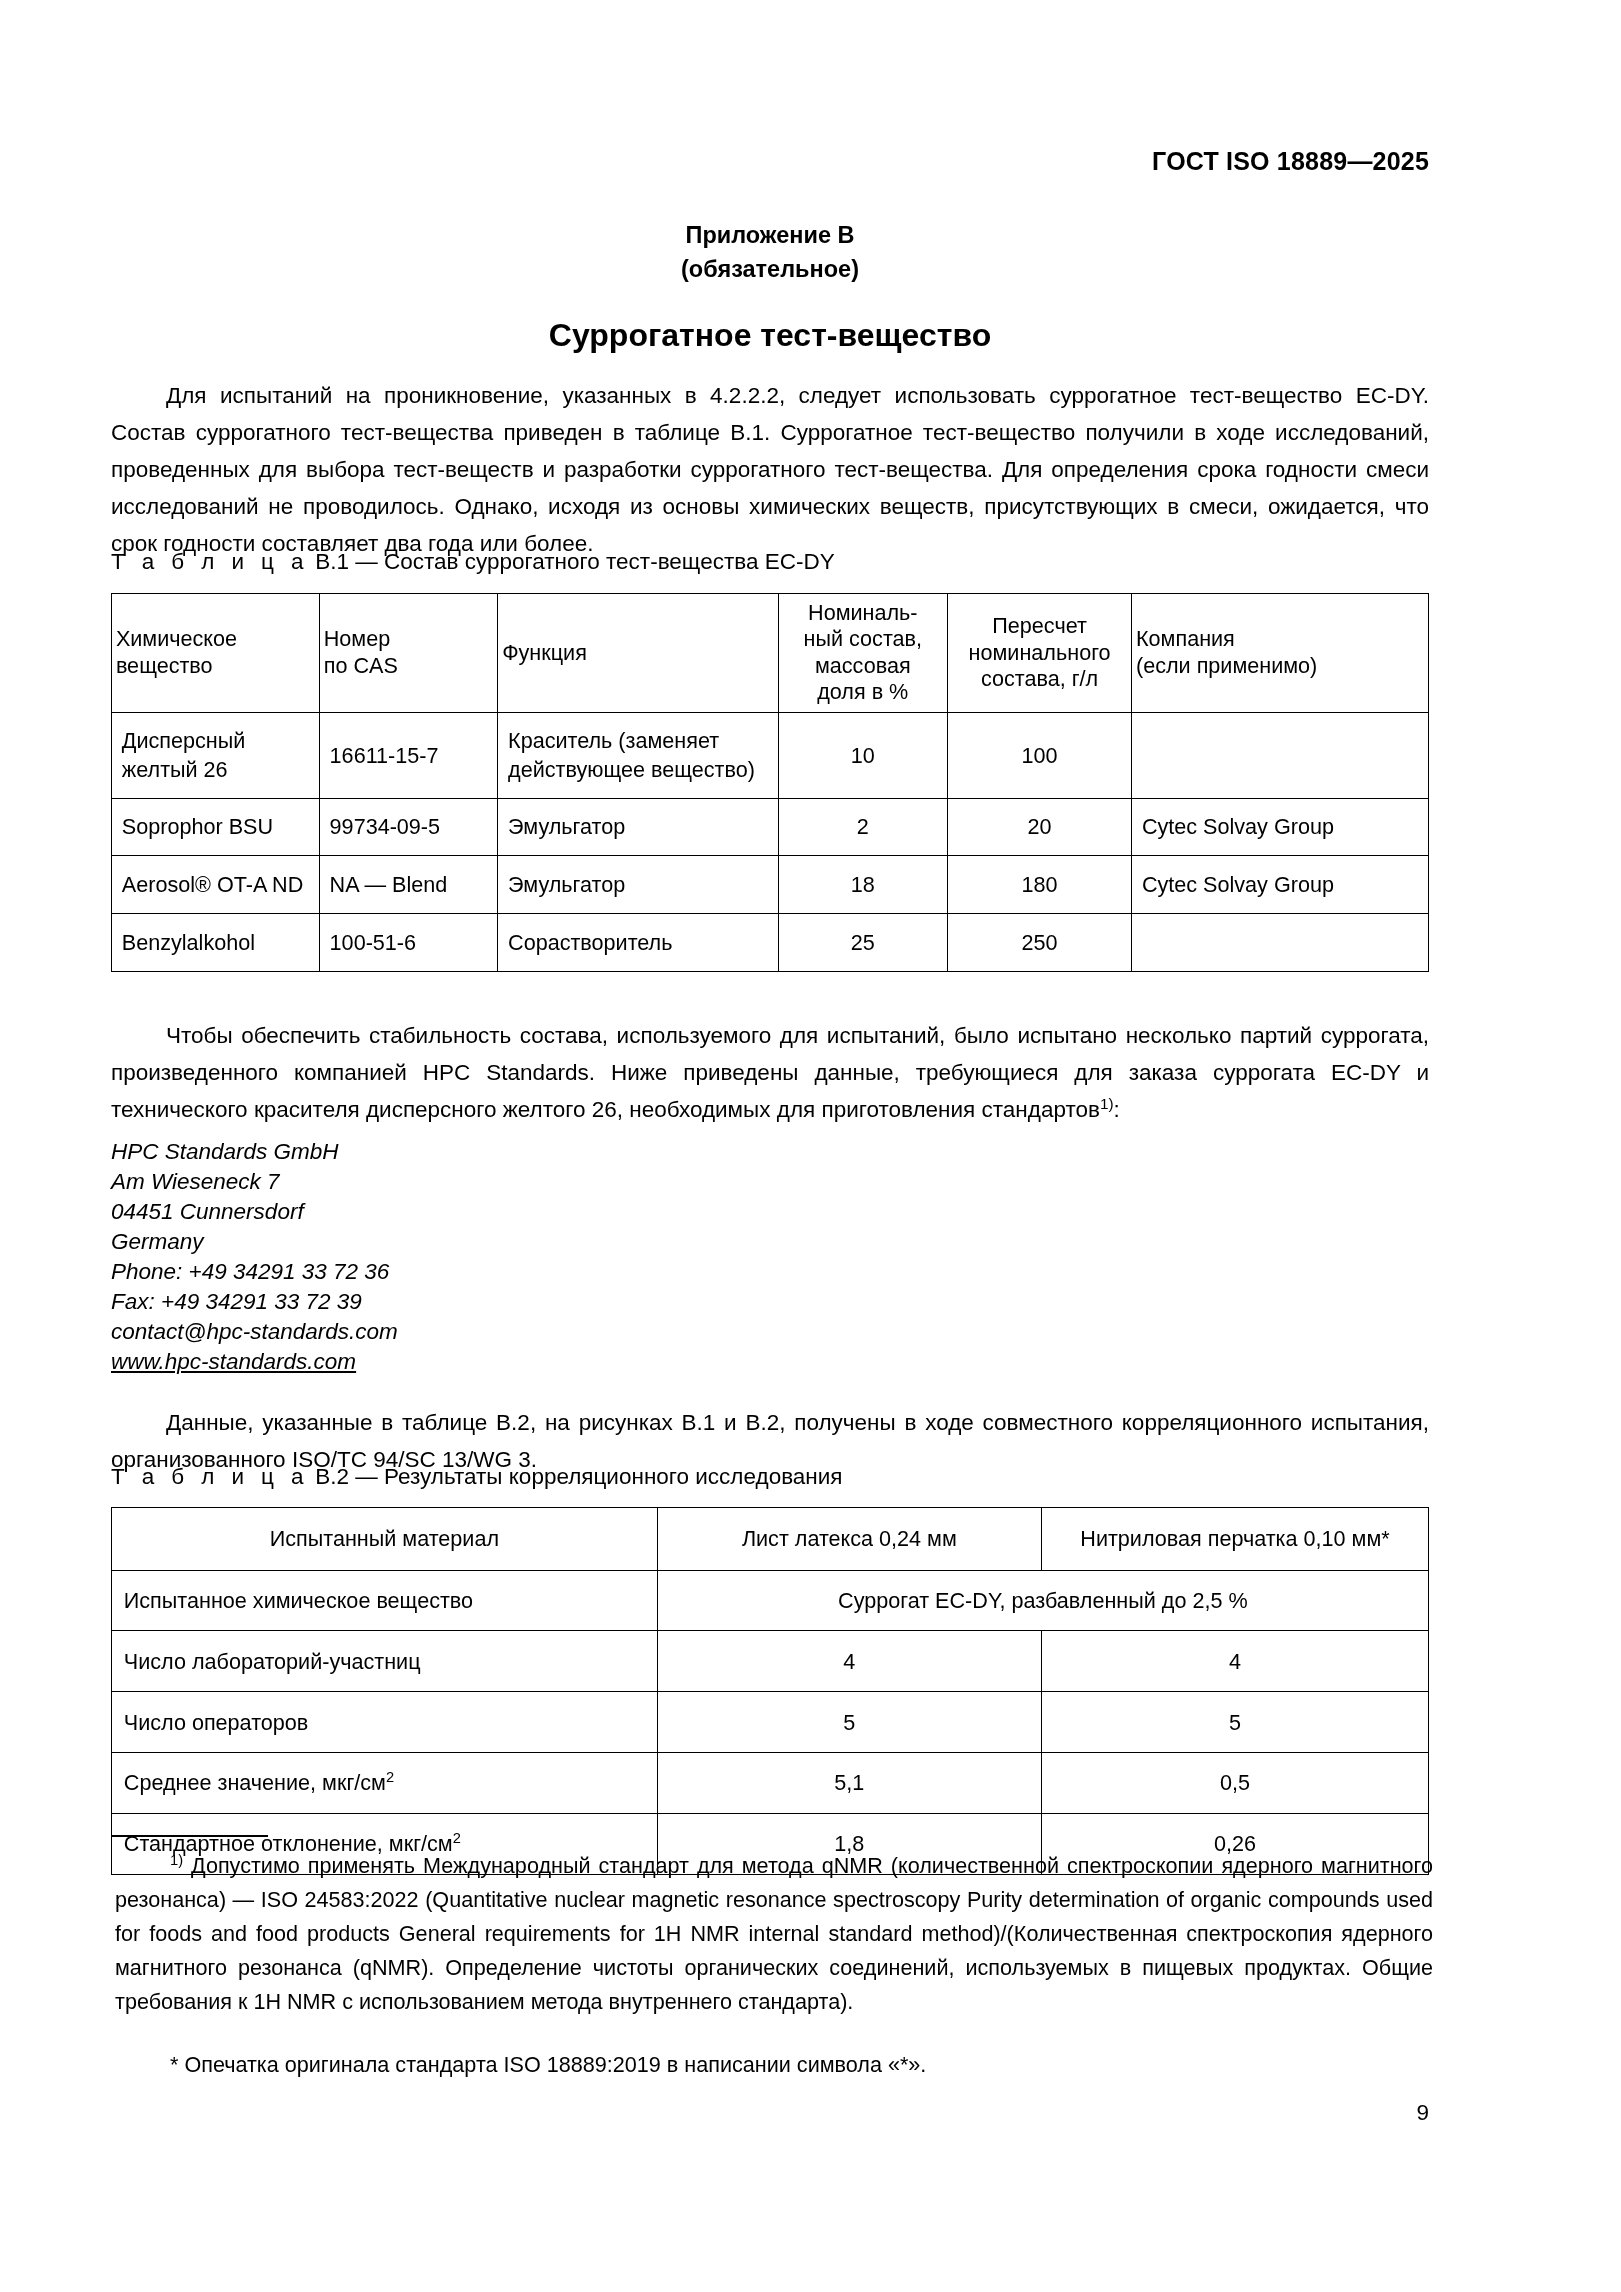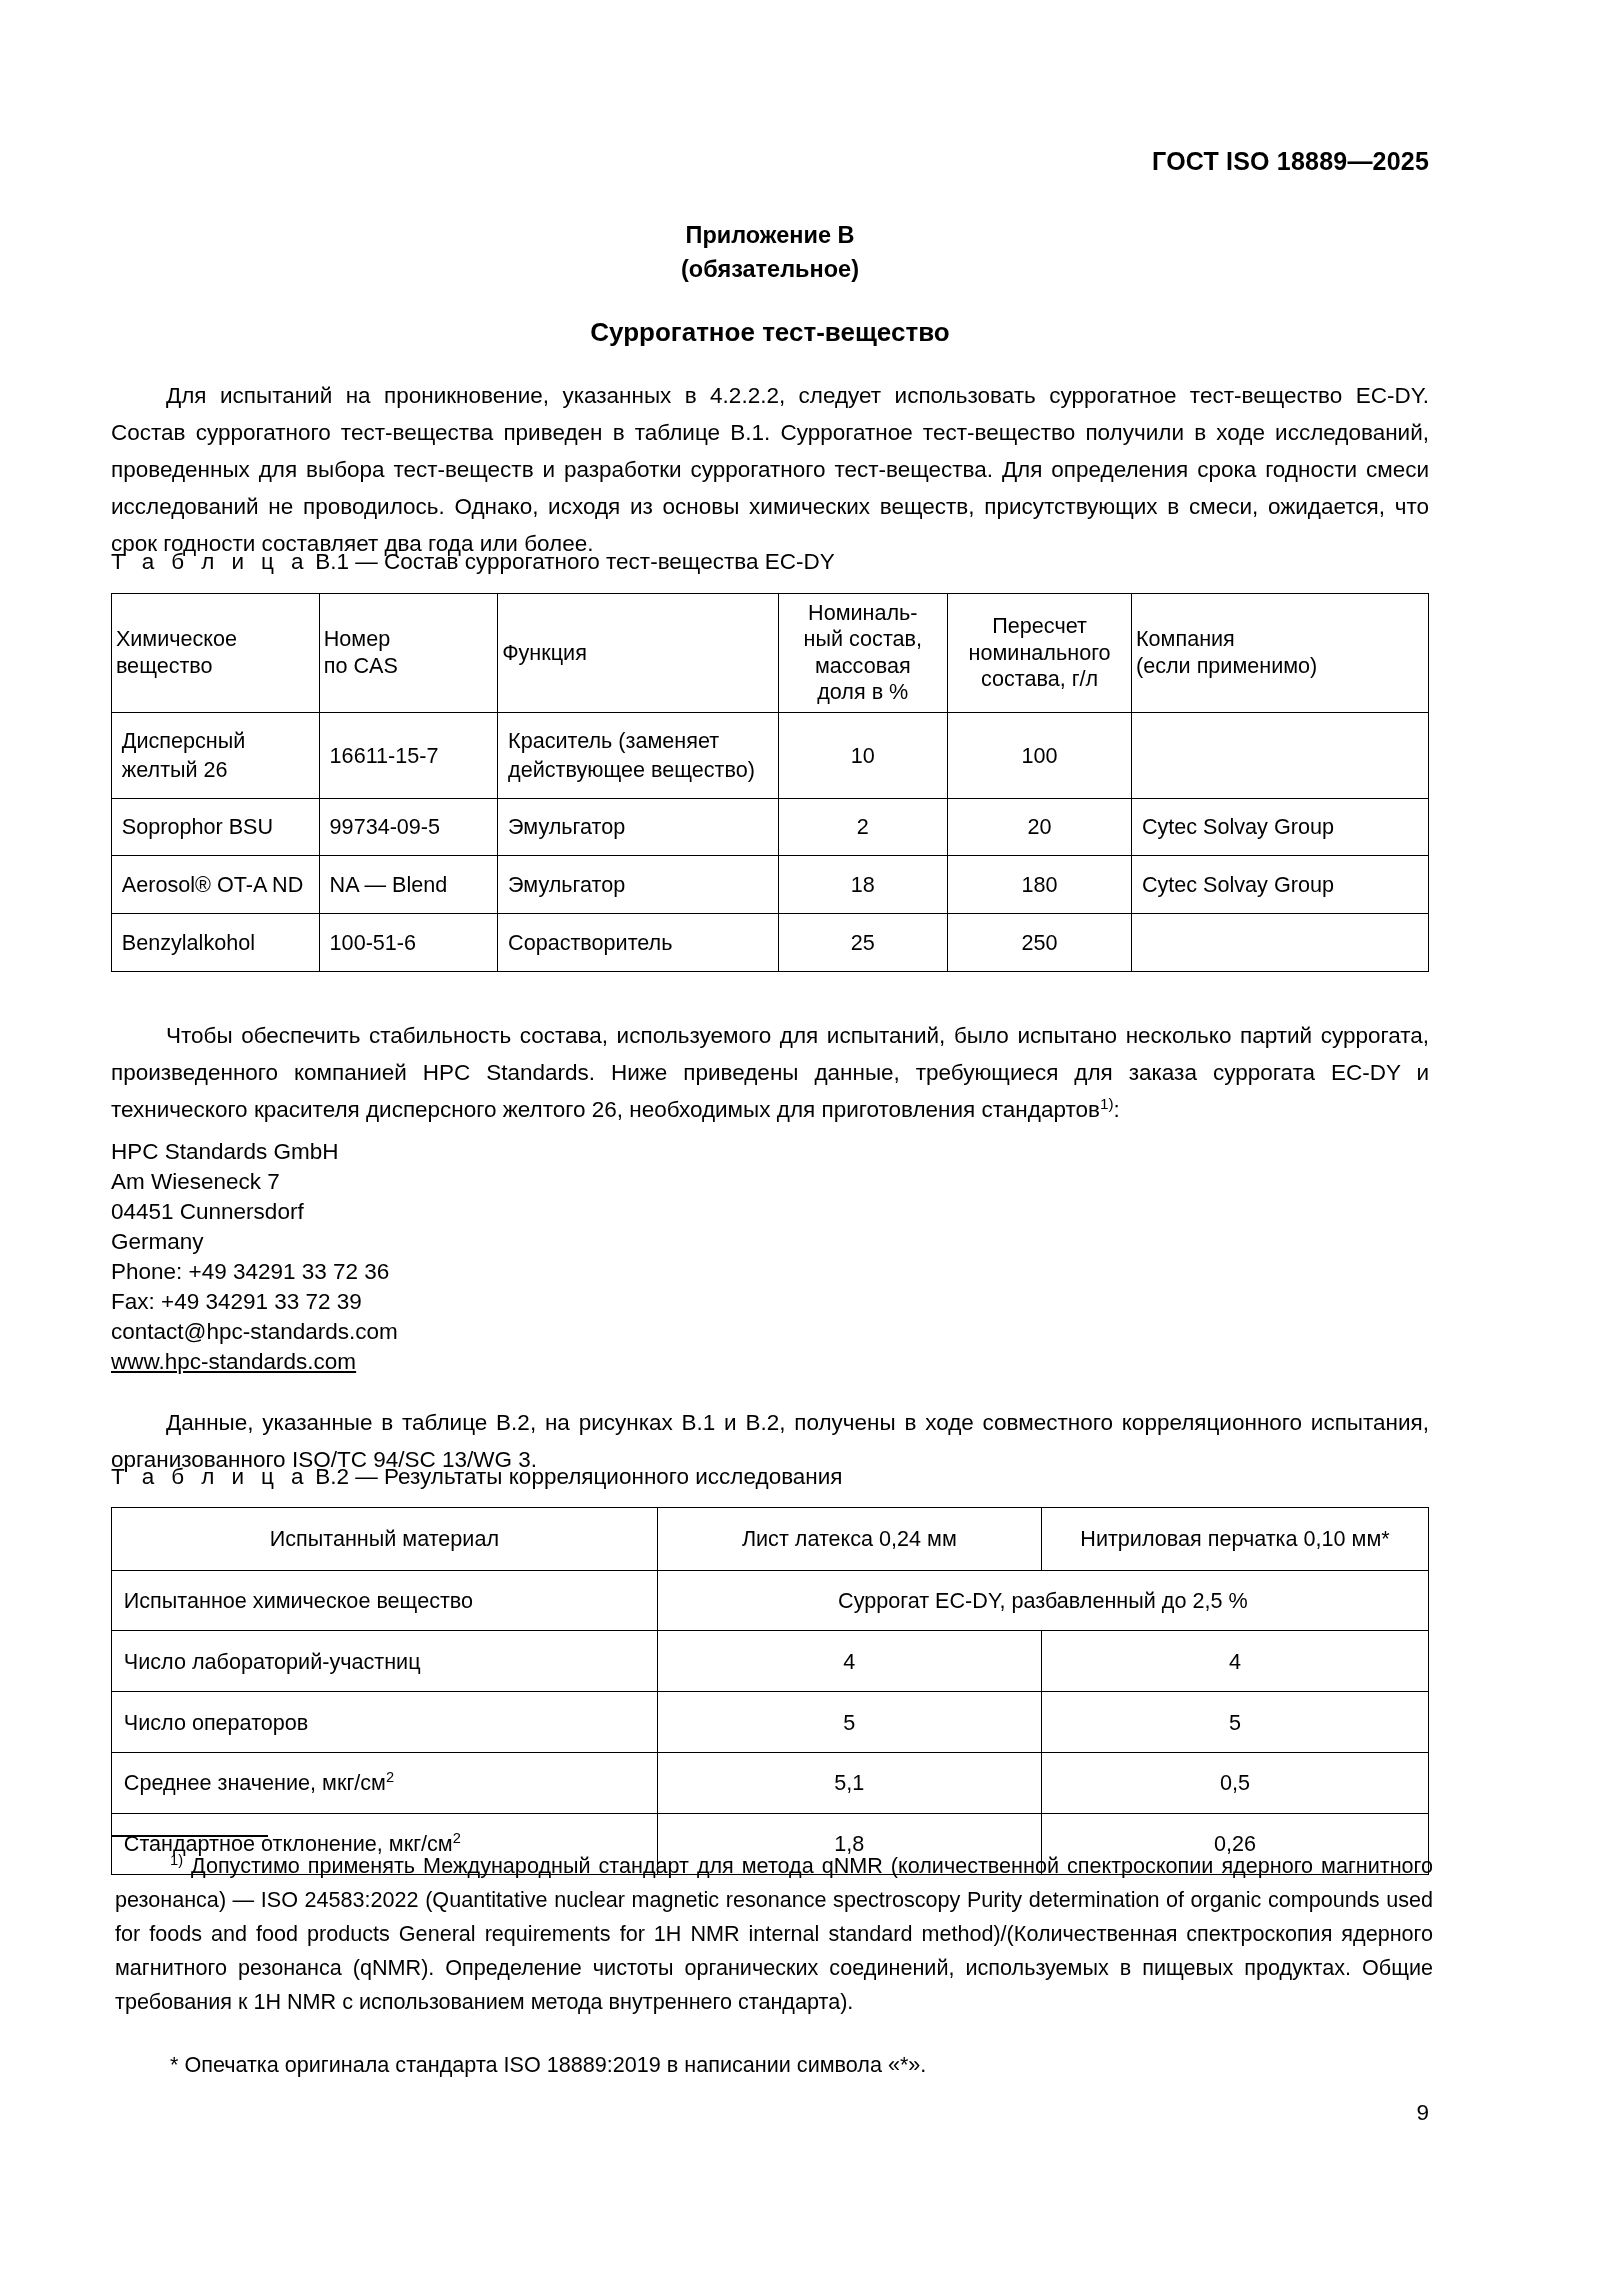--- a/index.html
+++ b/index.html
@@ -52,21 +52,21 @@
     line-height: 34px;
   }
   .annex-title div { white-space: nowrap; }
 
   .section-title {
     position: absolute;
     left: 0;
     top: 317px;
     width: 1318px;
     text-align: center;
-    font-size: 26px;
+    font-size: 32px;
     font-weight: bold;
   }
 
   
   .para {
     position: absolute;
     left: 0;
     width: 1318px;
     font-size: 22.5px;
     line-height: 37px;
@@ -81,21 +81,21 @@
   #para-data { top: 1404px; }
 
   
   .address {
     position: absolute;
     left: 0;
     top: 1137px;
     font-size: 22.5px;
     line-height: 30px;
   }
-  .address div { white-space: nowrap; }
+  .address div { white-space: nowrap; font-style: italic; }
   .address .link {
     text-decoration: underline;
   }
 
   
   .table-caption {
     position: absolute;
     left: 0;
     font-size: 22.5px;
     white-space: nowrap;

